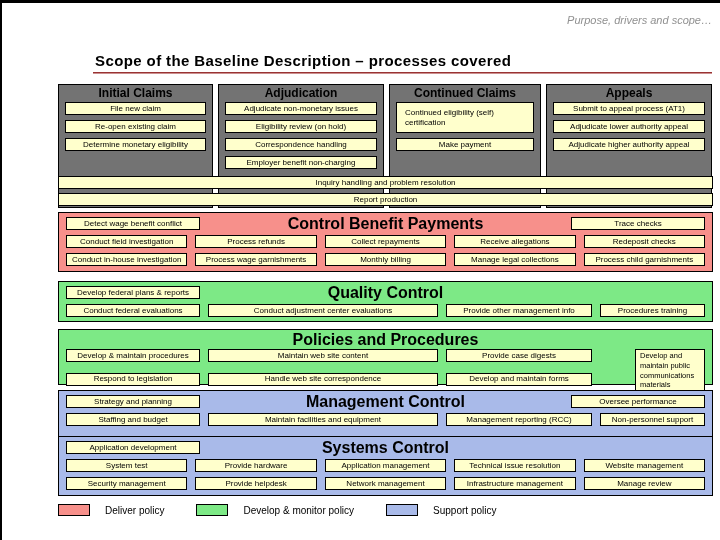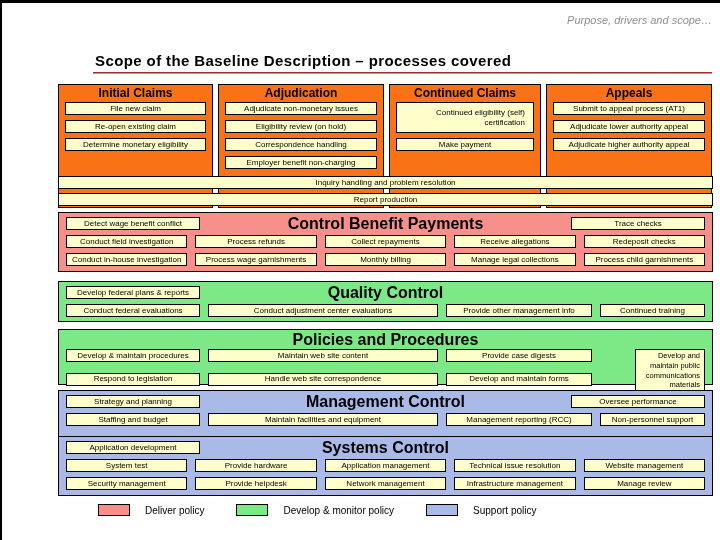--- a/index.html
+++ b/index.html
@@ -24,29 +24,29 @@
     font-size: 15px; font-weight: bold; letter-spacing: 0.4px;
   }
   .title-rule {
     position: absolute; top: 72px; left: 93px; width: 619px; height: 2px;
     background: #993333; border-bottom: 1px solid #cc8f8f;
   }
 
   
   .claims { position: absolute; top: 84px; left: 58px; width: 655px; height: 124px; }
   .claims-cols { display: flex; gap: 5px; height: 124px; }
-  .claim-col { background: #f97316; border: 1px solid #000; }
+  .claim-col { background: #737373; border: 1px solid #000; }
   .col-w1 { width: 155px; } .col-w2 { width: 166px; } .col-w3 { width: 152px; } .col-w4 { width: 166px; }
   .col-hdr {
     height: 16px; line-height: 16px; text-align: center;
     font-size: 12px; font-weight: bold; margin-bottom: 1px;
   }
   .item {
     background: #FFFFCC; border: 1px solid #000;
-    font-size: 8px; line-height: 1.2; text-align: right;
+    font-size: 8px; line-height: 1.2; text-align: left;
     display: flex; align-items: center; justify-content: center;
     height: 13px; overflow: hidden;
   }
   .claim-col .item { margin: 0 6px 5px; }
   .claim-col .item.tall { height: 31px; padding: 0 8px; }
   .span-bar {
     position: absolute; left: 0; width: 655px; height: 13px;
     background: #FFFFCC; border: 1px solid #000;
     font-size: 8px; display: flex; align-items: center; justify-content: center;
   }
@@ -79,21 +79,21 @@
   .sec-systems  { top: 436px; height: 60px; }
 
   .policies-grid { display: grid; grid-template-columns: 134px 230px 146px 1fr; column-gap: 8px; row-gap: 4px; margin-top: 3px; }
   .policies-grid .item { height: 13px; }
   .policies-grid .item.tall2 {
     grid-column: 4; grid-row: 1 / span 2; height: auto;
     font-size: 7.5px; line-height: 1.3; padding: 1px 4px; margin-left: 35px;
   }
 
   
-  .legend { position: absolute; top: 504px; left: 58px; display: flex; align-items: center; font-size: 10px; margin-left: 40px; }
+  .legend { position: absolute; top: 504px; left: 58px; display: flex; align-items: center; font-size: 10px; }
   .legend-item { display: flex; align-items: center; }
   .swatch { width: 32px; height: 12px; border: 1px solid #000; }
   .swatch.pink  { background: #F7908B; }
   .swatch.green { background: #7DE986; }
   .swatch.blue  { background: #A9BAE9; }
   .legend-label { margin-left: 15px; }
   .legend-item { margin-right: 32px; }
 </style>
 </head>
 <body>
@@ -166,21 +166,21 @@
 <div class="section green sec-quality">
   <div class="row g-hdr first">
     <div class="item">Develop federal plans &amp; reports</div>
     <div class="sec-title">Quality Control</div>
     <div class="spacer"></div>
   </div>
   <div class="row g4">
     <div class="item">Conduct federal evaluations</div>
     <div class="item">Conduct adjustment center evaluations</div>
     <div class="item">Provide other management info</div>
-    <div class="item">Continued training</div>
+    <div class="item">Procedures training</div>
   </div>
 </div>
 
 <div class="section green sec-policies">
   <div class="sec-title">Policies and Procedures</div>
   <div class="policies-grid">
     <div class="item">Develop &amp; maintain procedures</div>
     <div class="item">Maintain web site content</div>
     <div class="item">Provide case digests</div>
     <div class="item tall2">Develop and maintain public communications materials</div>

